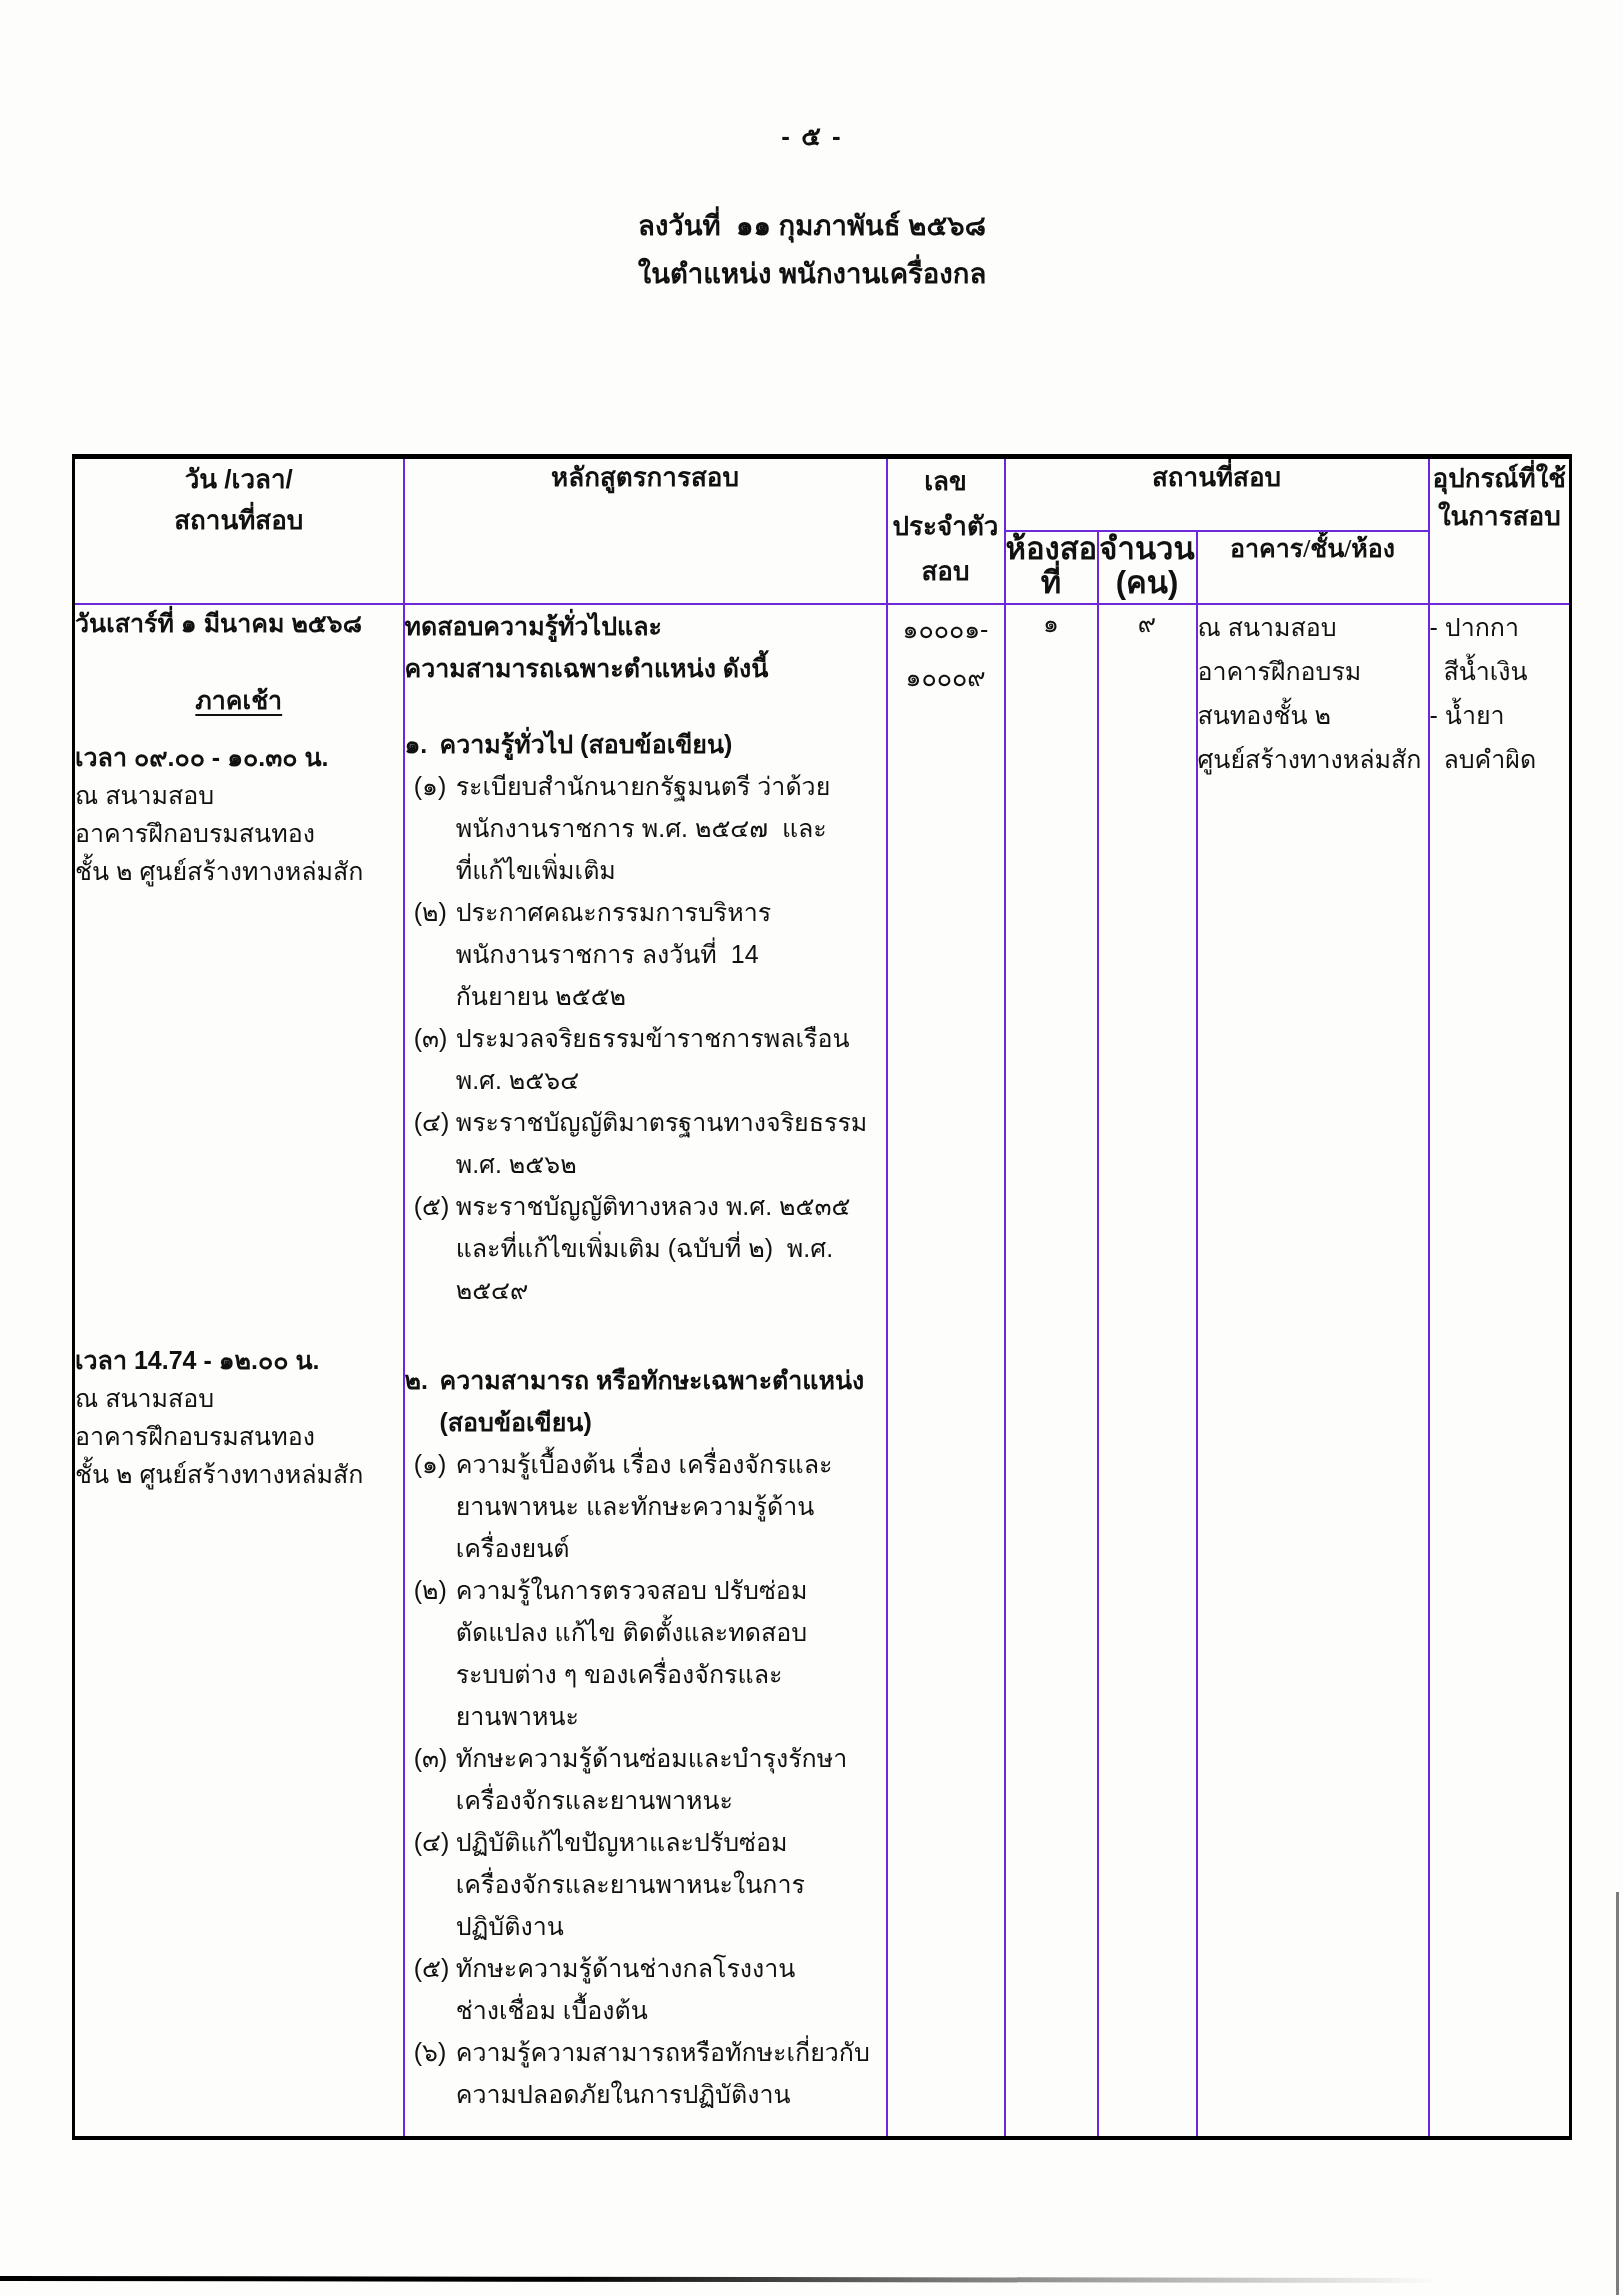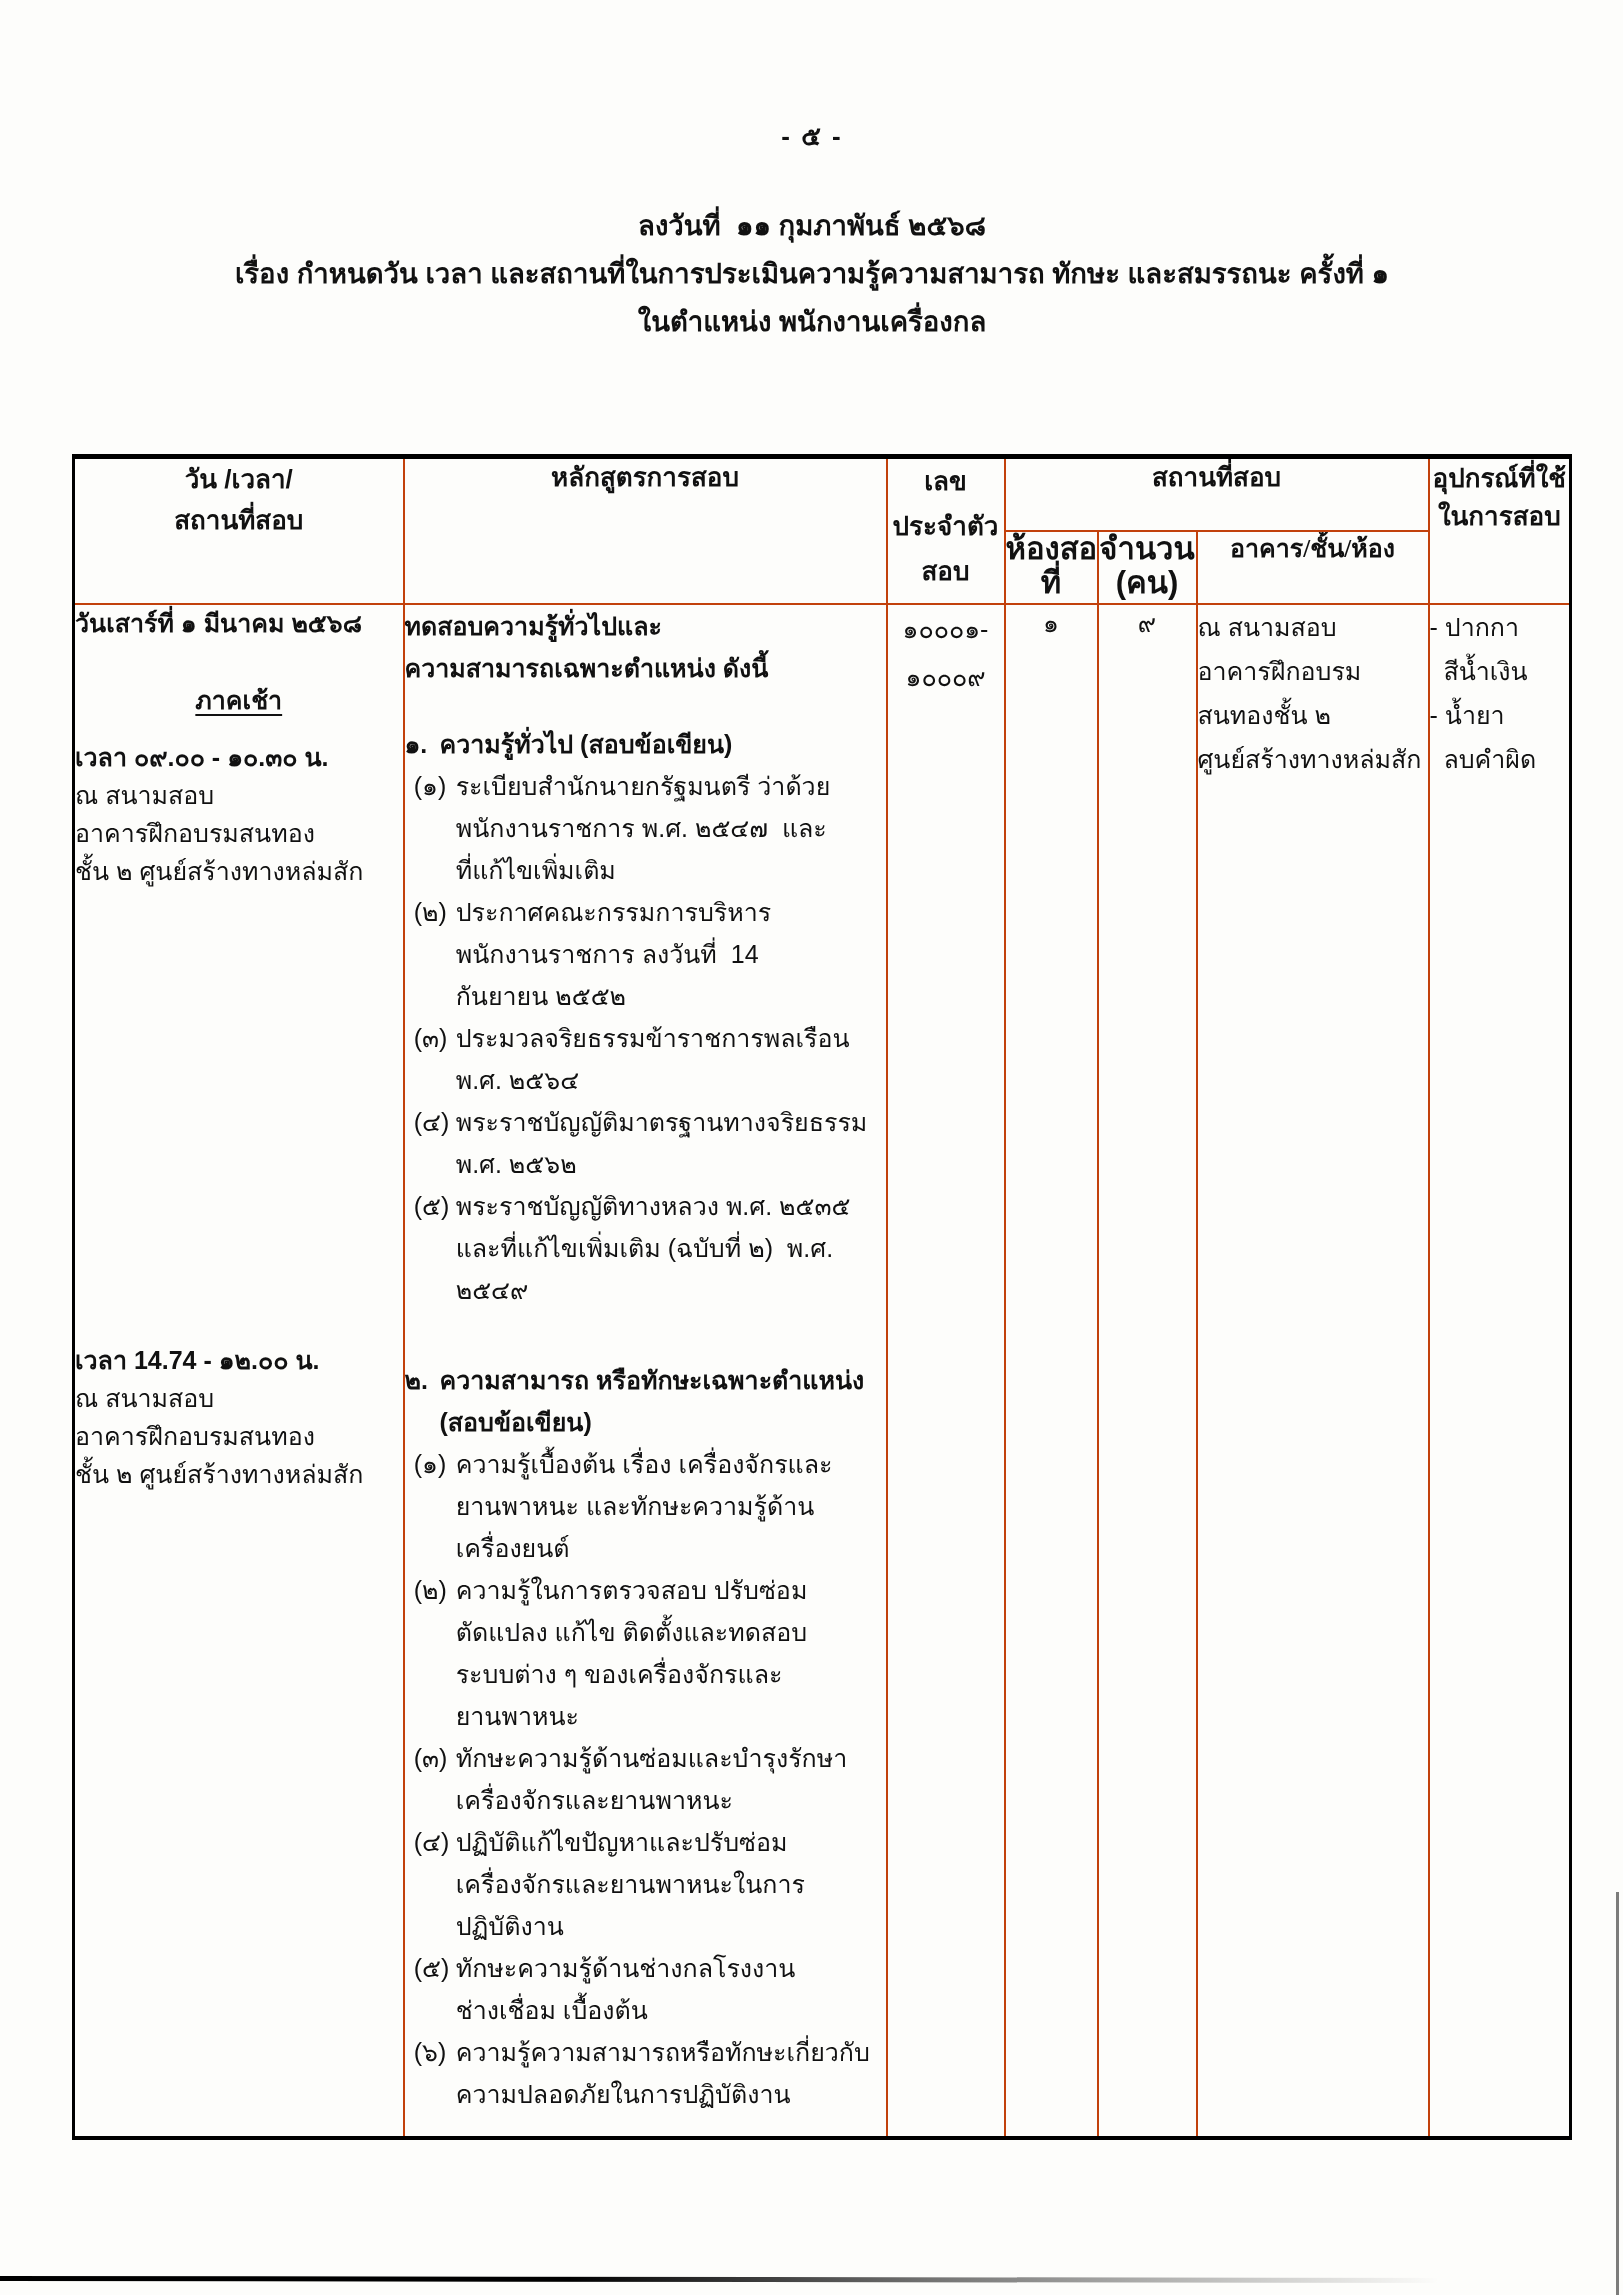--- a/index.html
+++ b/index.html
@@ -19,21 +19,21 @@
   }
   .title-block > div{line-height:48px; white-space:pre;}
   
   table.doc{
     position:absolute; left:72px; top:454px;
     width:1498px; table-layout:fixed; border-collapse:collapse;
     border:3.3px solid #000; border-top-width:5.9px; border-bottom-width:4.6px;
     font-size:26px;
   }
   table.doc th, table.doc td{
-    border:2px solid #c2410c; padding:0; overflow:hidden; vertical-align:top;
+    border:2px solid #6d28d9; padding:0; overflow:hidden; vertical-align:top;
   }
   thead th{font-weight:700; text-align:center;}
   tr.h1{height:74px;} tr.h2{height:73px;} tr.body-row{height:1534px;}
   .th-datetime{vertical-align:top; padding-top:7.9px;}
   .th-datetime > div{line-height:41px; white-space:pre;}
   .th-course{vertical-align:top; padding-top:15.7px; line-height:37px;}
   .th-id{vertical-align:middle;}
   .th-id > div{line-height:45px; white-space:pre;text-align:center;}
   .th-venue{vertical-align:middle; line-height:37px;}
   .th-sub{vertical-align:middle; font-size:31px;}
@@ -81,21 +81,20 @@
 </style>
 </head>
 <body>
 
 <div class="page">
 
   <div class="pageno">- ๕ -</div>
 
   <div class="title-block">
       <div>ลงวันที่  ๑๑ กุมภาพันธ์ ๒๕๖๘</div>
-      <div>เรื่อง กำหนดวัน เวลา และสถานที่ในการประเมินความรู้ความสามารถ ทักษะ และสมรรถนะ ครั้งที่ ๑</div>
       <div>ในตำแหน่ง พนักงานเครื่องกล</div>
     </div>
 
   <table class="doc">
     <colgroup>
       <col style="width:330px">
         <col style="width:483px">
         <col style="width:118px">
       <col style="width:93px">
         <col style="width:99px">

